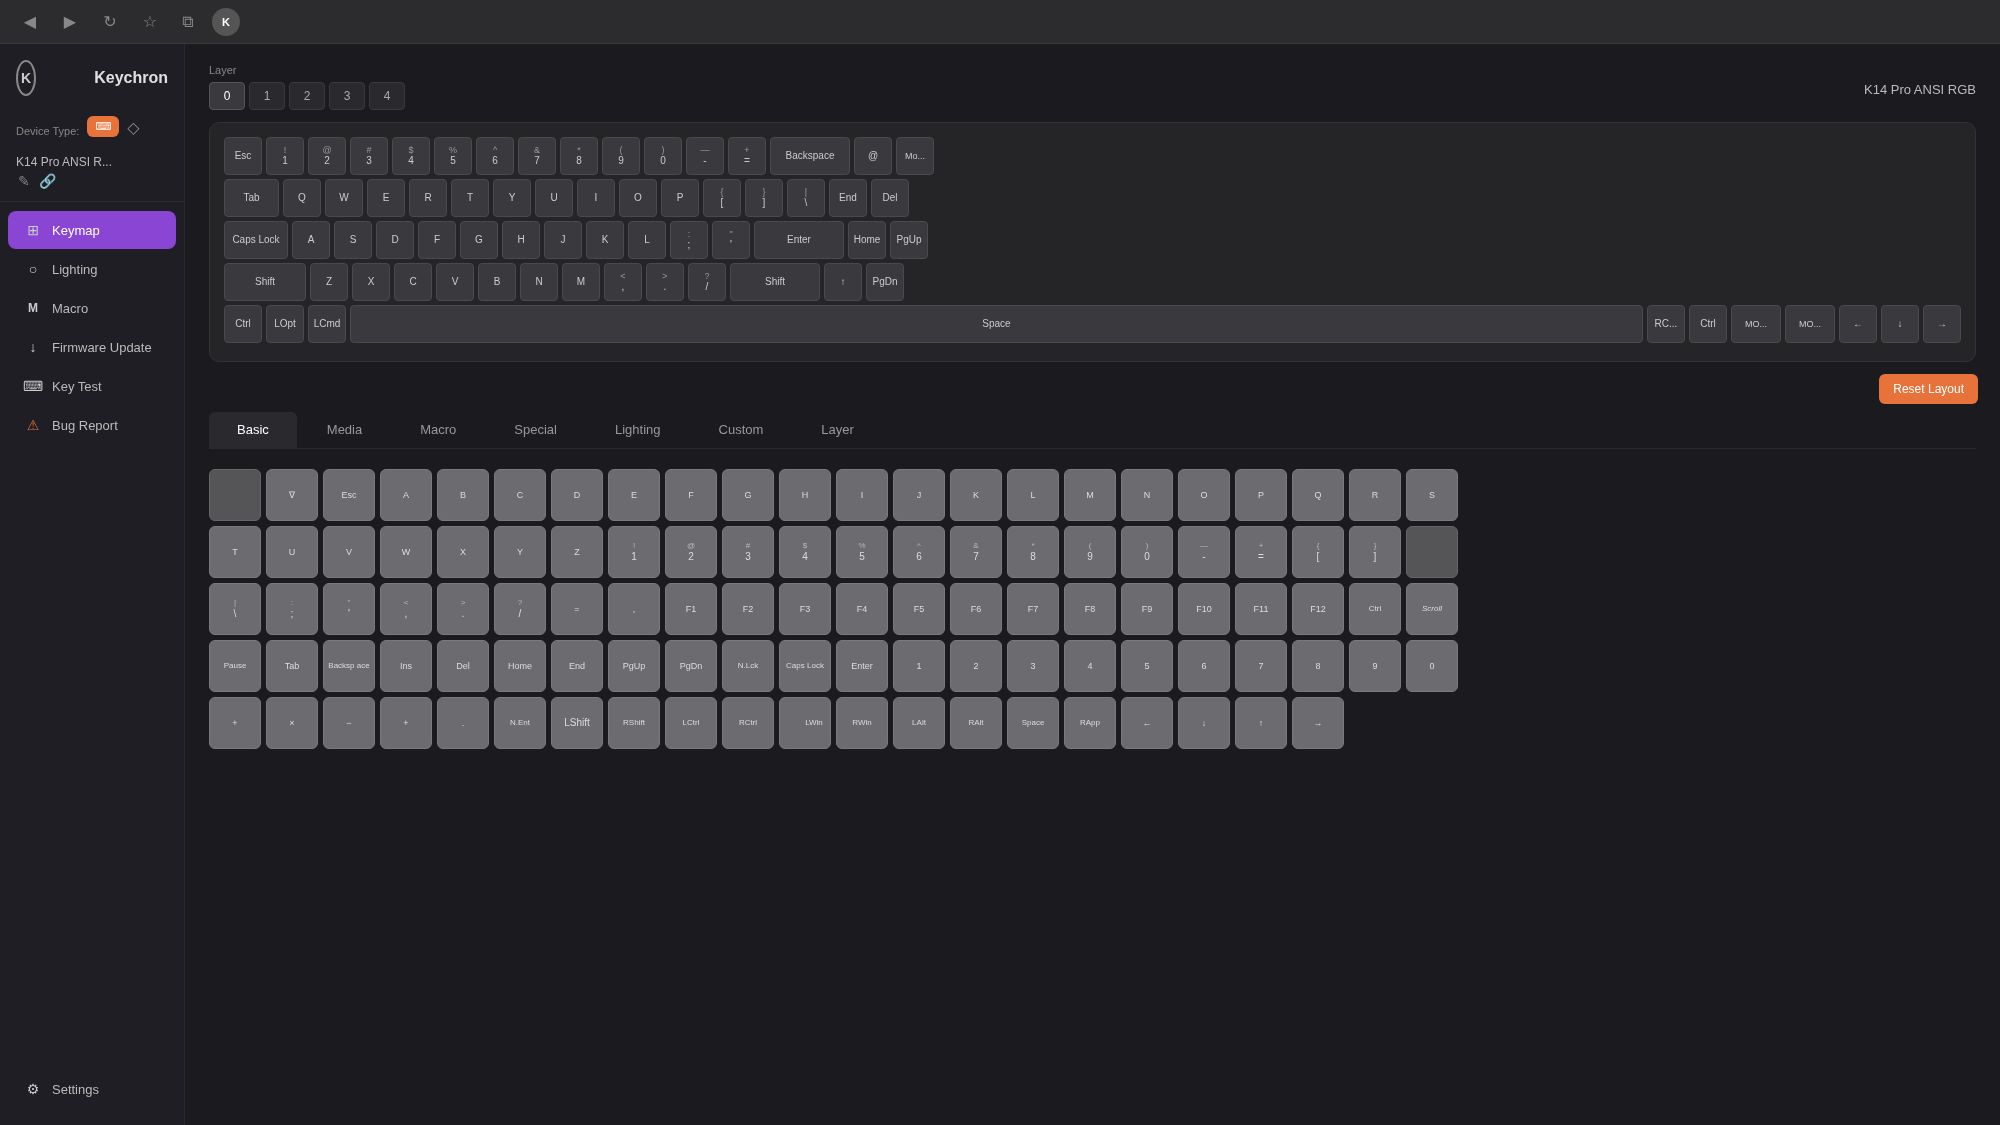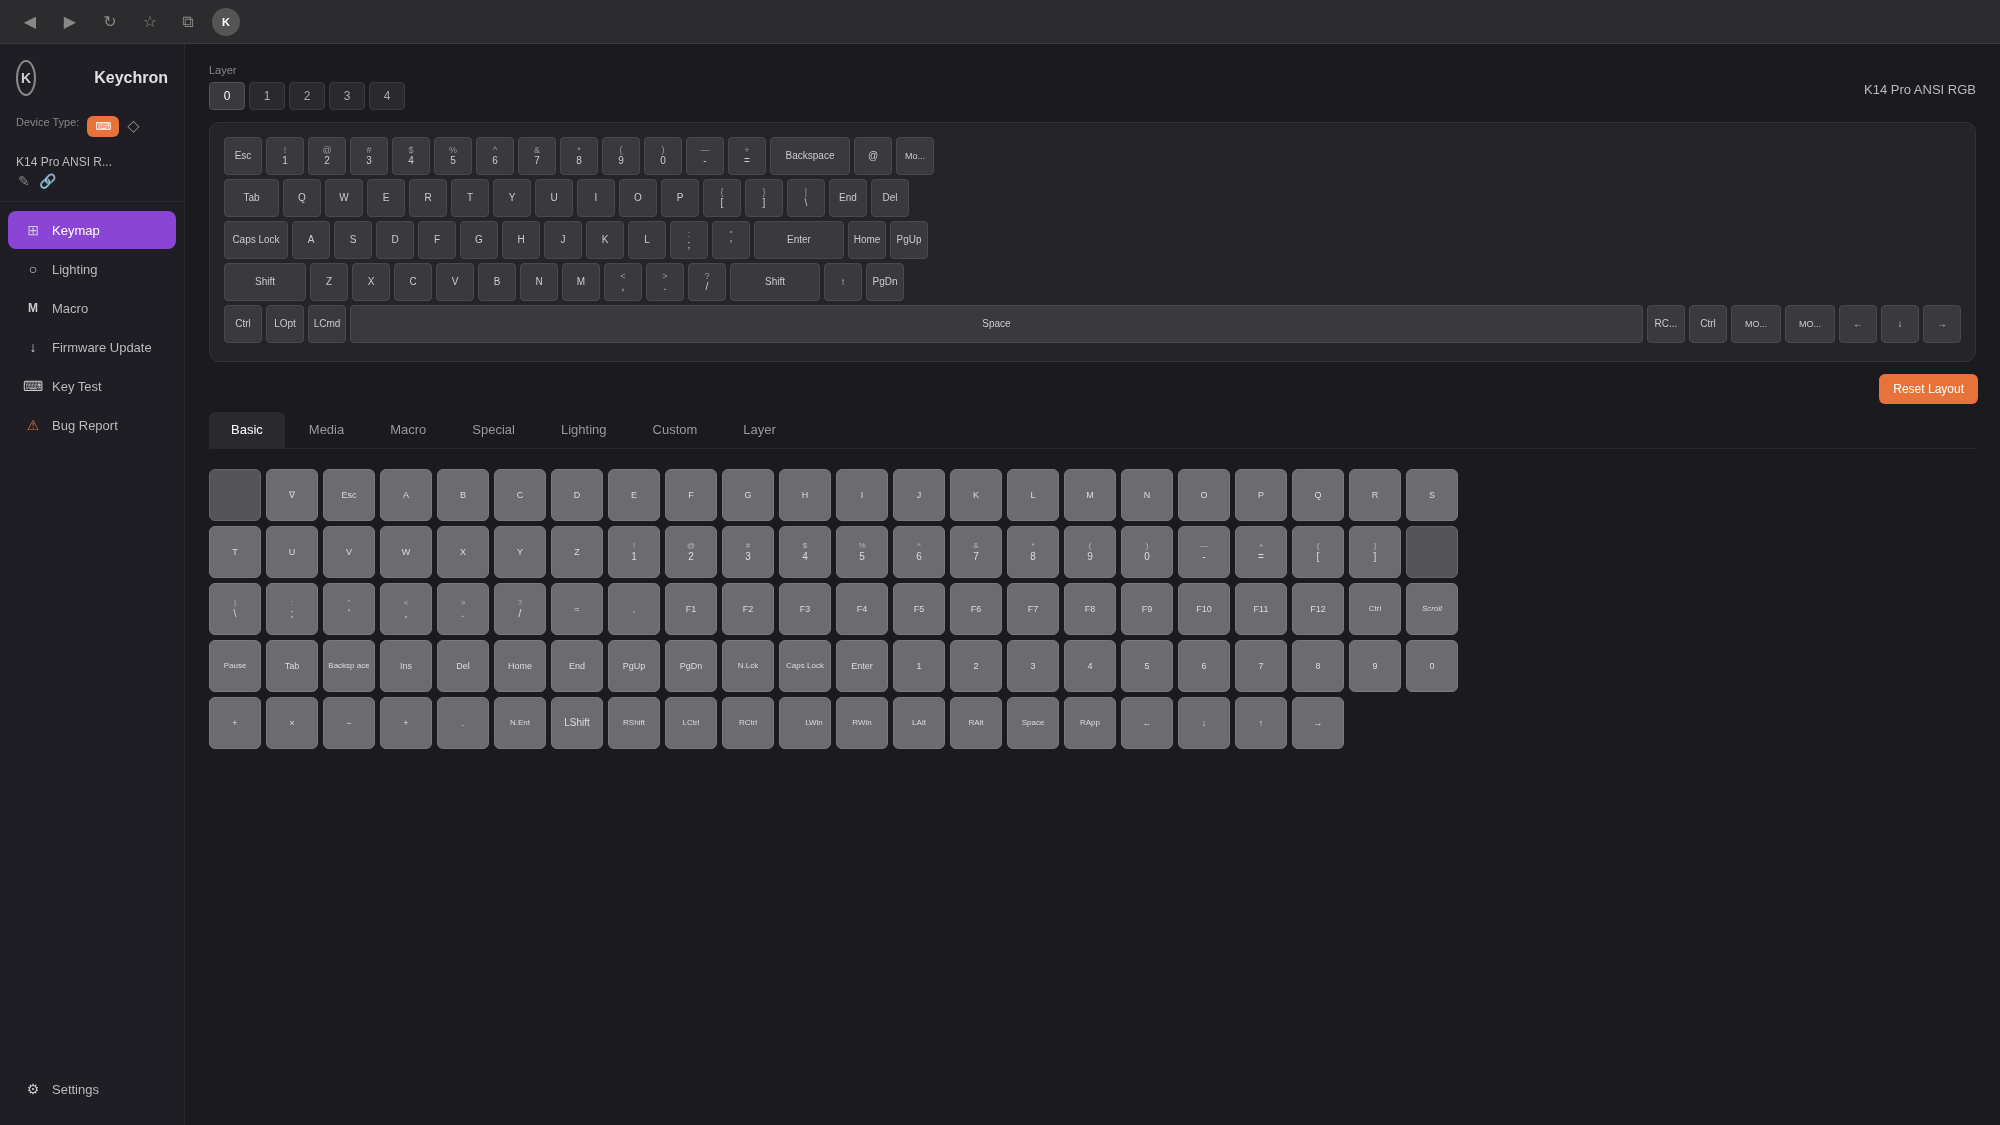--- a/index.html
+++ b/index.html
@@ -99,21 +99,21 @@
     }
     .logo-text {
       font-size: 16px;
       font-weight: 600;
       color: #e0e0e0;
       margin-left: 48px;
     }
 
     .device-type-row {
       display: flex;
-      align-items: flex-start;
+      align-items: flex-end;
       gap: 8px;
       padding: 0 16px 12px 16px;
     }
     .device-type-label {
       font-size: 11px;
       color: #888;
     }
     .device-type-icon {
       background: #e8733a;
       border-radius: 6px;
@@ -303,21 +303,21 @@
 
     
     .keymap-tabs {
       display: flex;
       gap: 2px;
       margin-bottom: 20px;
       border-bottom: 1px solid #2a2a2e;
       padding-bottom: 0;
     }
     .keymap-tab {
-      padding: 10px 22px;
+      padding: 10px 28px;
       background: none;
       border: none;
       color: #999;
       cursor: pointer;
       font-size: 13px;
       border-bottom: 2px solid transparent;
       margin-bottom: -1px;
     }
     .keymap-tab.active {
       color: #fff;

